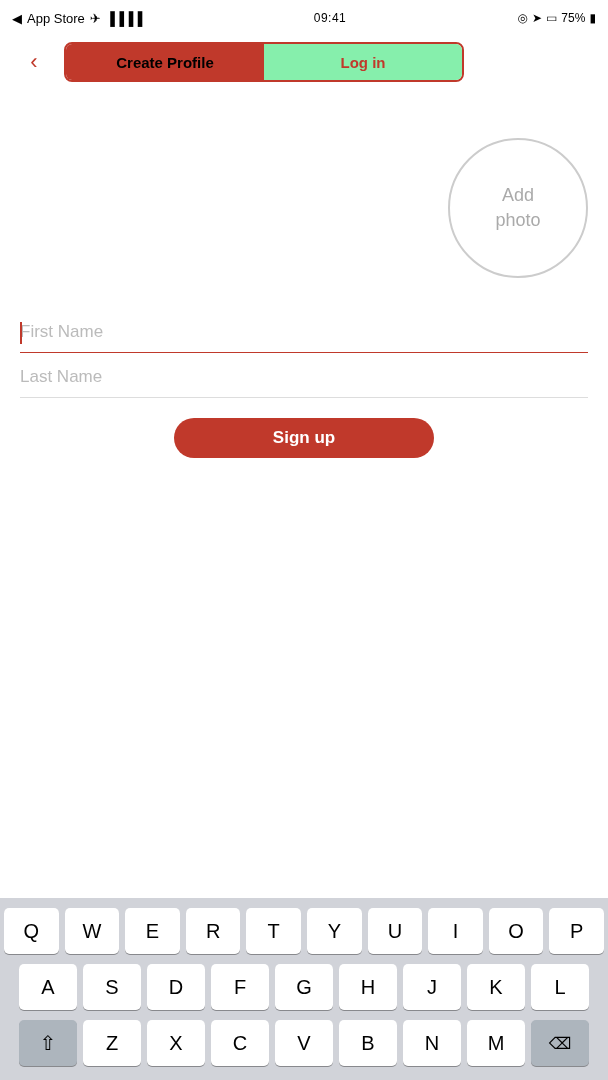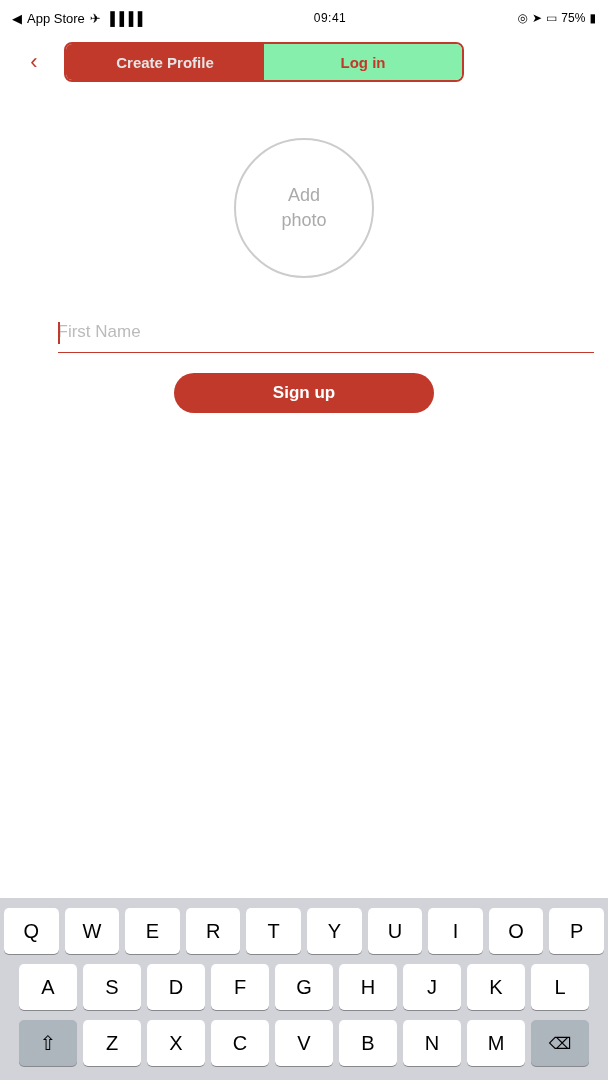--- a/index.html
+++ b/index.html
@@ -84,34 +84,34 @@
       flex: 1;
       display: flex;
       align-items: center;
       justify-content: center;
       font-size: 15px;
       font-weight: 600;
       cursor: pointer;
     }
     .tab-btn.active {
       background: #c0392b;
-      color: #e5e5e5;
+      color: #000000;
     }
     .tab-btn.inactive {
       background: #86efac;
       color: #c0392b;
     }
 
     
     .main-content {
       width: 100%;
-      padding: 20px 36px;
+      padding: 20px 20px;
       display: flex;
       flex-direction: column;
-      align-items: center;
+      align-items: flex-end;
     }
 
     
     .avatar-container {
       width: 140px;
       height: 140px;
       border-radius: 50%;
       border: 2px solid #ccc;
       display: flex;
       flex-direction: column;
@@ -272,20 +272,23 @@
     <span class="avatar-text">photo</span>
   </div>
 
   <div class="form-fields">
 
     <div class="form-field focused">
       <div class="cursor-indicator"></div>
       <input type="text" placeholder="First Name" style="">
     </div>
 
+    <div class="form-field">
+      <input type="text" placeholder="Last Name" style="">
+    </div>
 
 
 
   </div>
 
   <div class="signup-container">
     <button class="signup-btn">Sign up</button>
   </div>
 
 </div>

